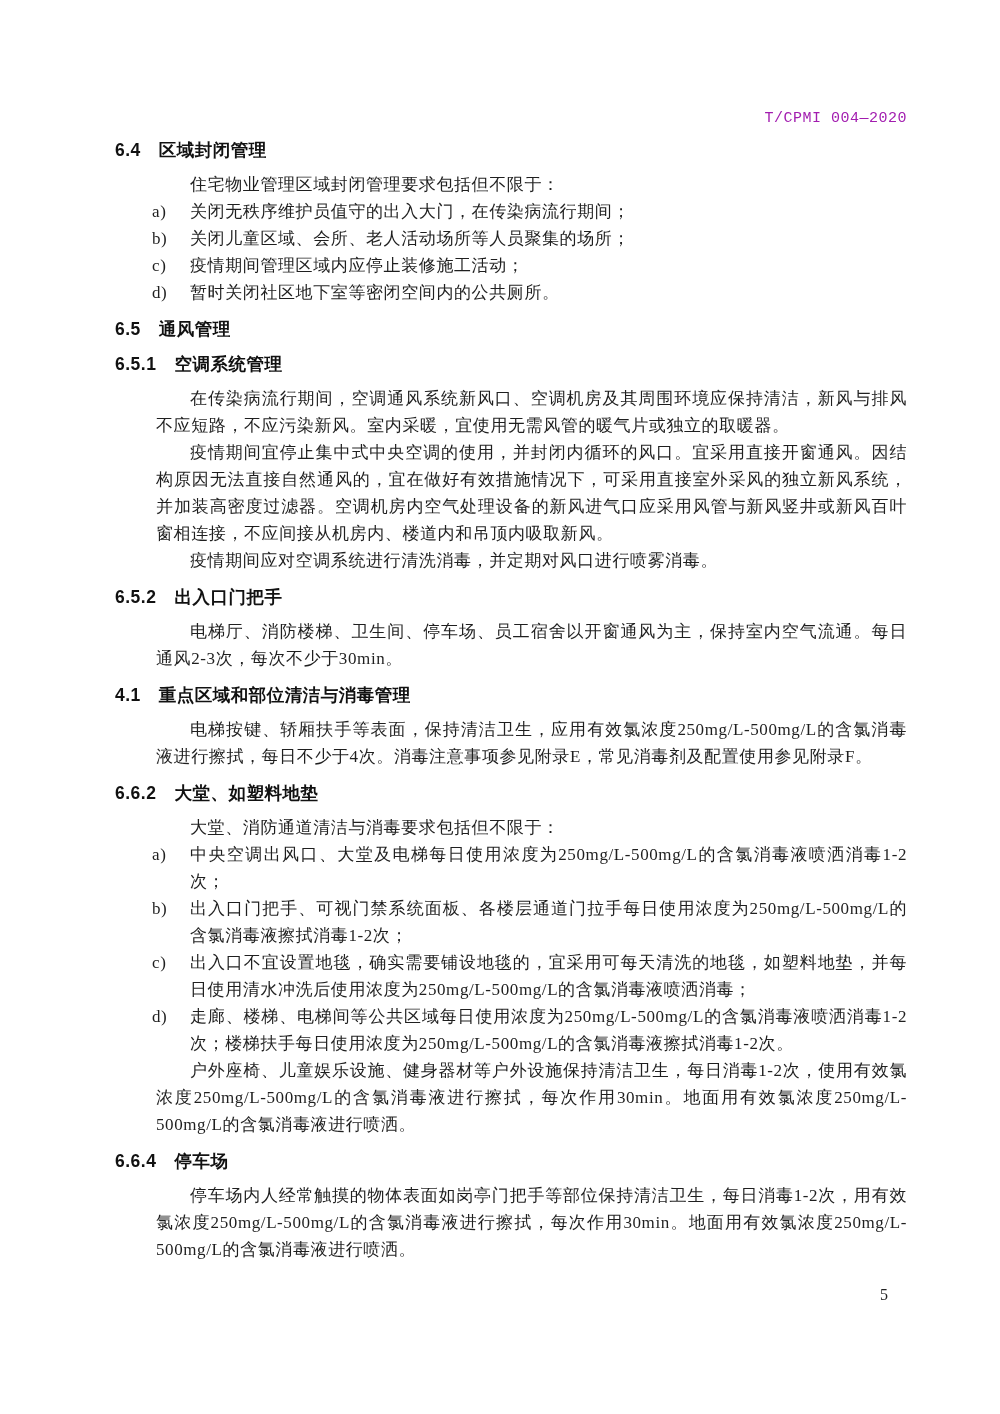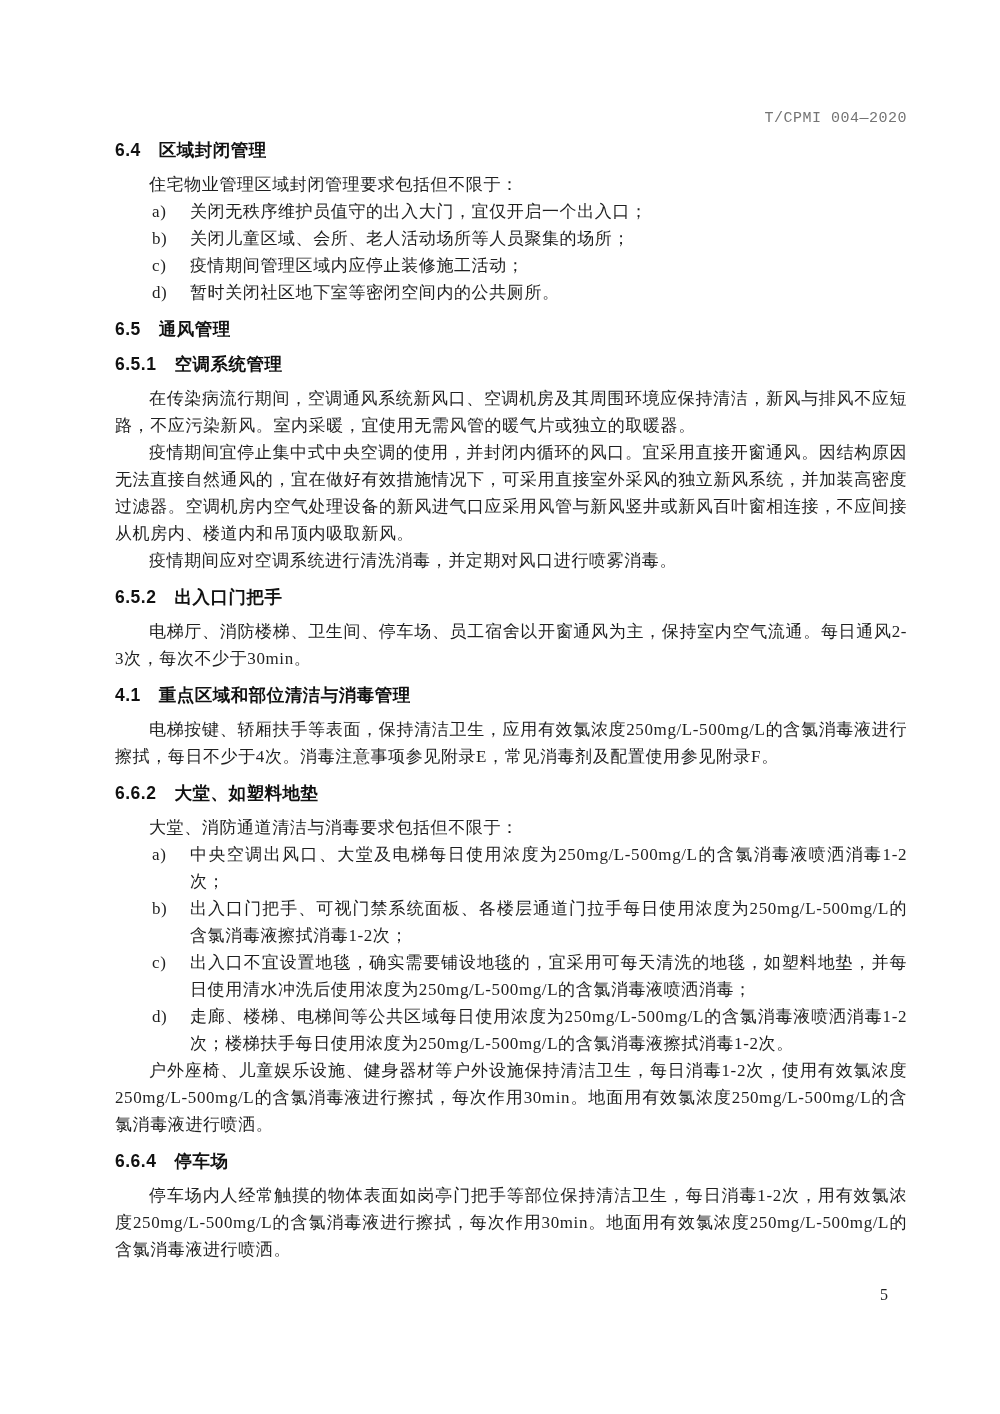--- a/index.html
+++ b/index.html
@@ -17,41 +17,42 @@
     position: absolute;
     left: 115px;
     top: 110px;
     width: 792px;
   }
   .doc-header {
     text-align: right;
     font-family: "Liberation Mono", "DejaVu Sans Mono", monospace;
     font-size: 15px;
     letter-spacing: 0.5px;
-    color: #737373;
+    color: #a21caf;
     margin-bottom: 6px;
   }
   .heading {
     font-family: "Liberation Sans", "DejaVu Sans", sans-serif;
     font-weight: bold;
     font-size: 17.5px;
     color: #111111;
     margin-top: 11px;
     margin-bottom: 9px;
     line-height: 24px;
     letter-spacing: 0.5px;
   }
   .heading .hnum { margin-right: 18px; margin-top: 20px; }
   .para {
     font-size: 17px;
     line-height: 27px;
     letter-spacing: 0.6px;
     text-align: justify;
     text-indent: 2em;
     color: #1f1f1f;
+    margin-left: 41px;
   }
   .list { padding-left: 37px; }
   .list-item {
     display: flex;
     align-items: flex-start;
     font-size: 17px;
     line-height: 27px;
     letter-spacing: 0.6px;
     color: #1f1f1f;
   }
@@ -75,21 +76,21 @@
 
 <div class="page">
   <div class="content">
     <div class="doc-header">T/CPMI 004—2020</div>
     <div>
         <div class="heading h2"><span class="hnum">6.4</span><span>区域封闭管理</span></div>
         <p class="para">住宅物业管理区域封闭管理要求包括但不限于：</p>
         <div class="list">
           <div class="list-item">
             <span class="list-label">a)</span>
-            <span class="list-text">关闭无秩序维护员值守的出入大门，宜仅开启一个出入口；</span>
+            <span class="list-text">关闭无秩序维护员值守的出入大门，在传染病流行期间；</span>
           </div>
           <div class="list-item">
             <span class="list-label">b)</span>
             <span class="list-text">关闭儿童区域、会所、老人活动场所等人员聚集的场所；</span>
           </div>
           <div class="list-item">
             <span class="list-label">c)</span>
             <span class="list-text">疫情期间管理区域内应停止装修施工活动；</span>
           </div>
           <div class="list-item">

